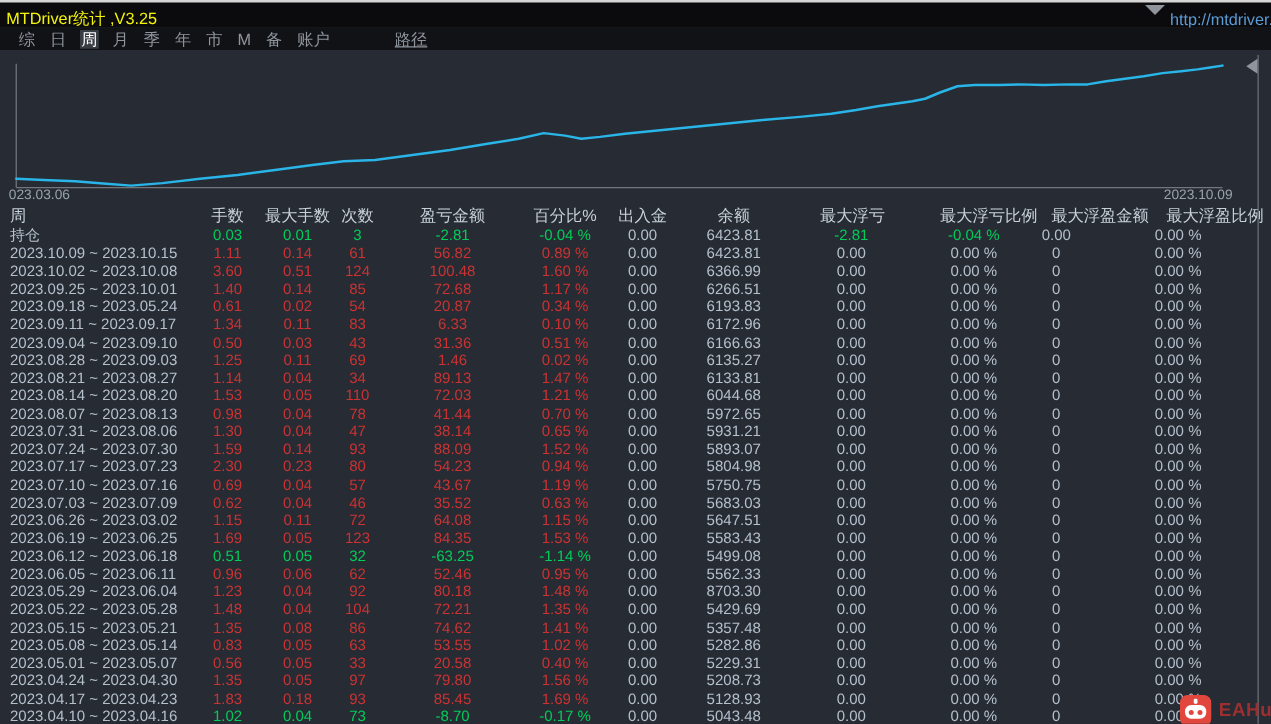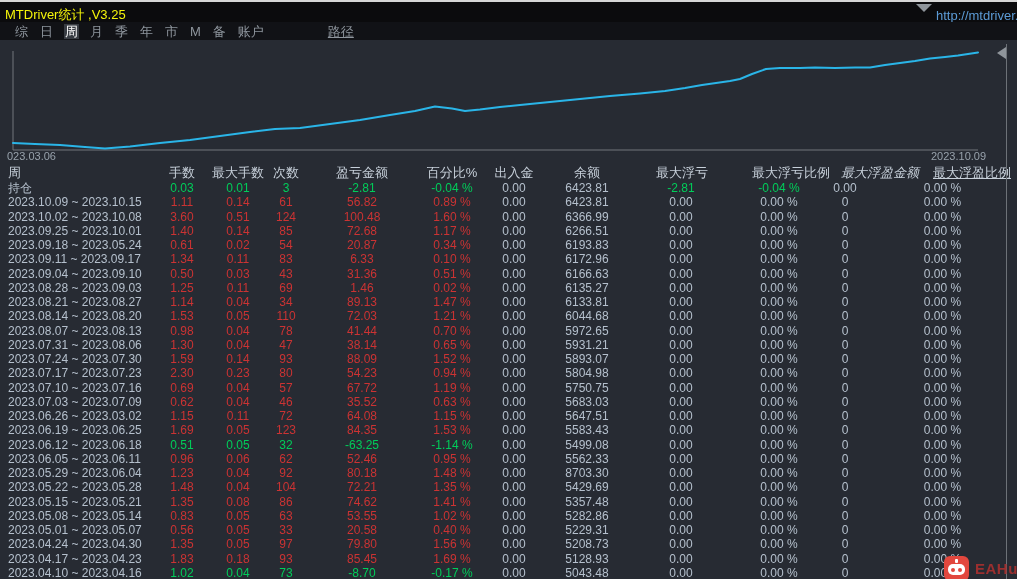--- a/index.html
+++ b/index.html
@@ -25,21 +25,21 @@
   }
   .menubar{
     position:absolute;left:0;top:22px;width:1017px;height:18px;
     background:#111216;display:flex;align-items:center;padding-left:14px;box-sizing:border-box;
   }
   .menu-item{
     color:#8e959d;font-size:13px;margin-right:10px;white-space:nowrap;cursor:default;
     padding:0 1px;line-height:15px;
   }
   .menu-item.selected{background:#383c43;color:#ffffff;}
-  .menu-item.right-item{margin-left:52px;text-decoration:underline;}
+  .menu-item.right-item{margin-left:40px;text-decoration:underline;}
   .content{
     position:absolute;left:0;top:44px;width:1017px;height:451px;background:#272b33;
   }
   .chart{position:absolute;left:0;top:0;width:1017px;height:118px;}
   .chart svg{position:absolute;left:0;top:0;}
   .axis-label{position:absolute;font-size:11px;color:#98a2ac;white-space:nowrap;}
   .axis-label.left{left:7px;top:106px;}
   .axis-label.right{left:931px;top:106px;}
   .thead{position:absolute;left:0;top:118px;width:1017px;height:18px;}
   .th{
@@ -121,22 +121,22 @@
       <span class="th first">周</span>
       <span class="th" style="left: 182px;">手数</span>
       <span class="th" style="left: 238px;">最大手数</span>
       <span class="th" style="left: 286px;">次数</span>
       <span class="th" style="left: 362px;">盈亏金额</span>
       <span class="th" style="left: 452px;">百分比%</span>
       <span class="th" style="left: 514px;">出入金</span>
       <span class="th" style="left: 587px;">余额</span>
       <span class="th" style="left: 682px;">最大浮亏</span>
       <span class="th" style="left: 791px;">最大浮亏比例</span>
-      <span class="th" style="left: 880px; font-style: italic;">最大浮盈金额</span>
-      <span class="th" style="left: 972px; text-decoration: underline;">最大浮盈比例</span>
+      <span class="th" style="left: 880px;">最大浮盈金额</span>
+      <span class="th" style="left: 972px;">最大浮盈比例</span>
     </div>
   <div class="tbody" id="tbody">
       <div class="row">
         <span class="cell period">持仓</span>
         <span class="cell c-g">0.03</span>
         <span class="cell c-g">0.01</span>
         <span class="cell c-g">3</span>
         <span class="cell c-g">-2.81</span>
         <span class="cell c-g">-0.04 %</span>
         <span class="cell c-n">0.00</span>
@@ -326,21 +326,21 @@
         <span class="cell c-n">0.00</span>
         <span class="cell c-n">0.00 %</span>
         <span class="cell c-n">0</span>
         <span class="cell c-n">0.00 %</span>
       </div>
       <div class="row">
         <span class="cell period">2023.07.10 ~ 2023.07.16</span>
         <span class="cell c-r">0.69</span>
         <span class="cell c-r">0.04</span>
         <span class="cell c-r">57</span>
-        <span class="cell c-r">67.72</span>
+        <span class="cell c-r">43.67</span>
         <span class="cell c-r">1.19 %</span>
         <span class="cell c-n">0.00</span>
         <span class="cell c-n">5750.75</span>
         <span class="cell c-n">0.00</span>
         <span class="cell c-n">0.00 %</span>
         <span class="cell c-n">0</span>
         <span class="cell c-n">0.00 %</span>
       </div>
       <div class="row">
         <span class="cell period">2023.07.03 ~ 2023.07.09</span>

